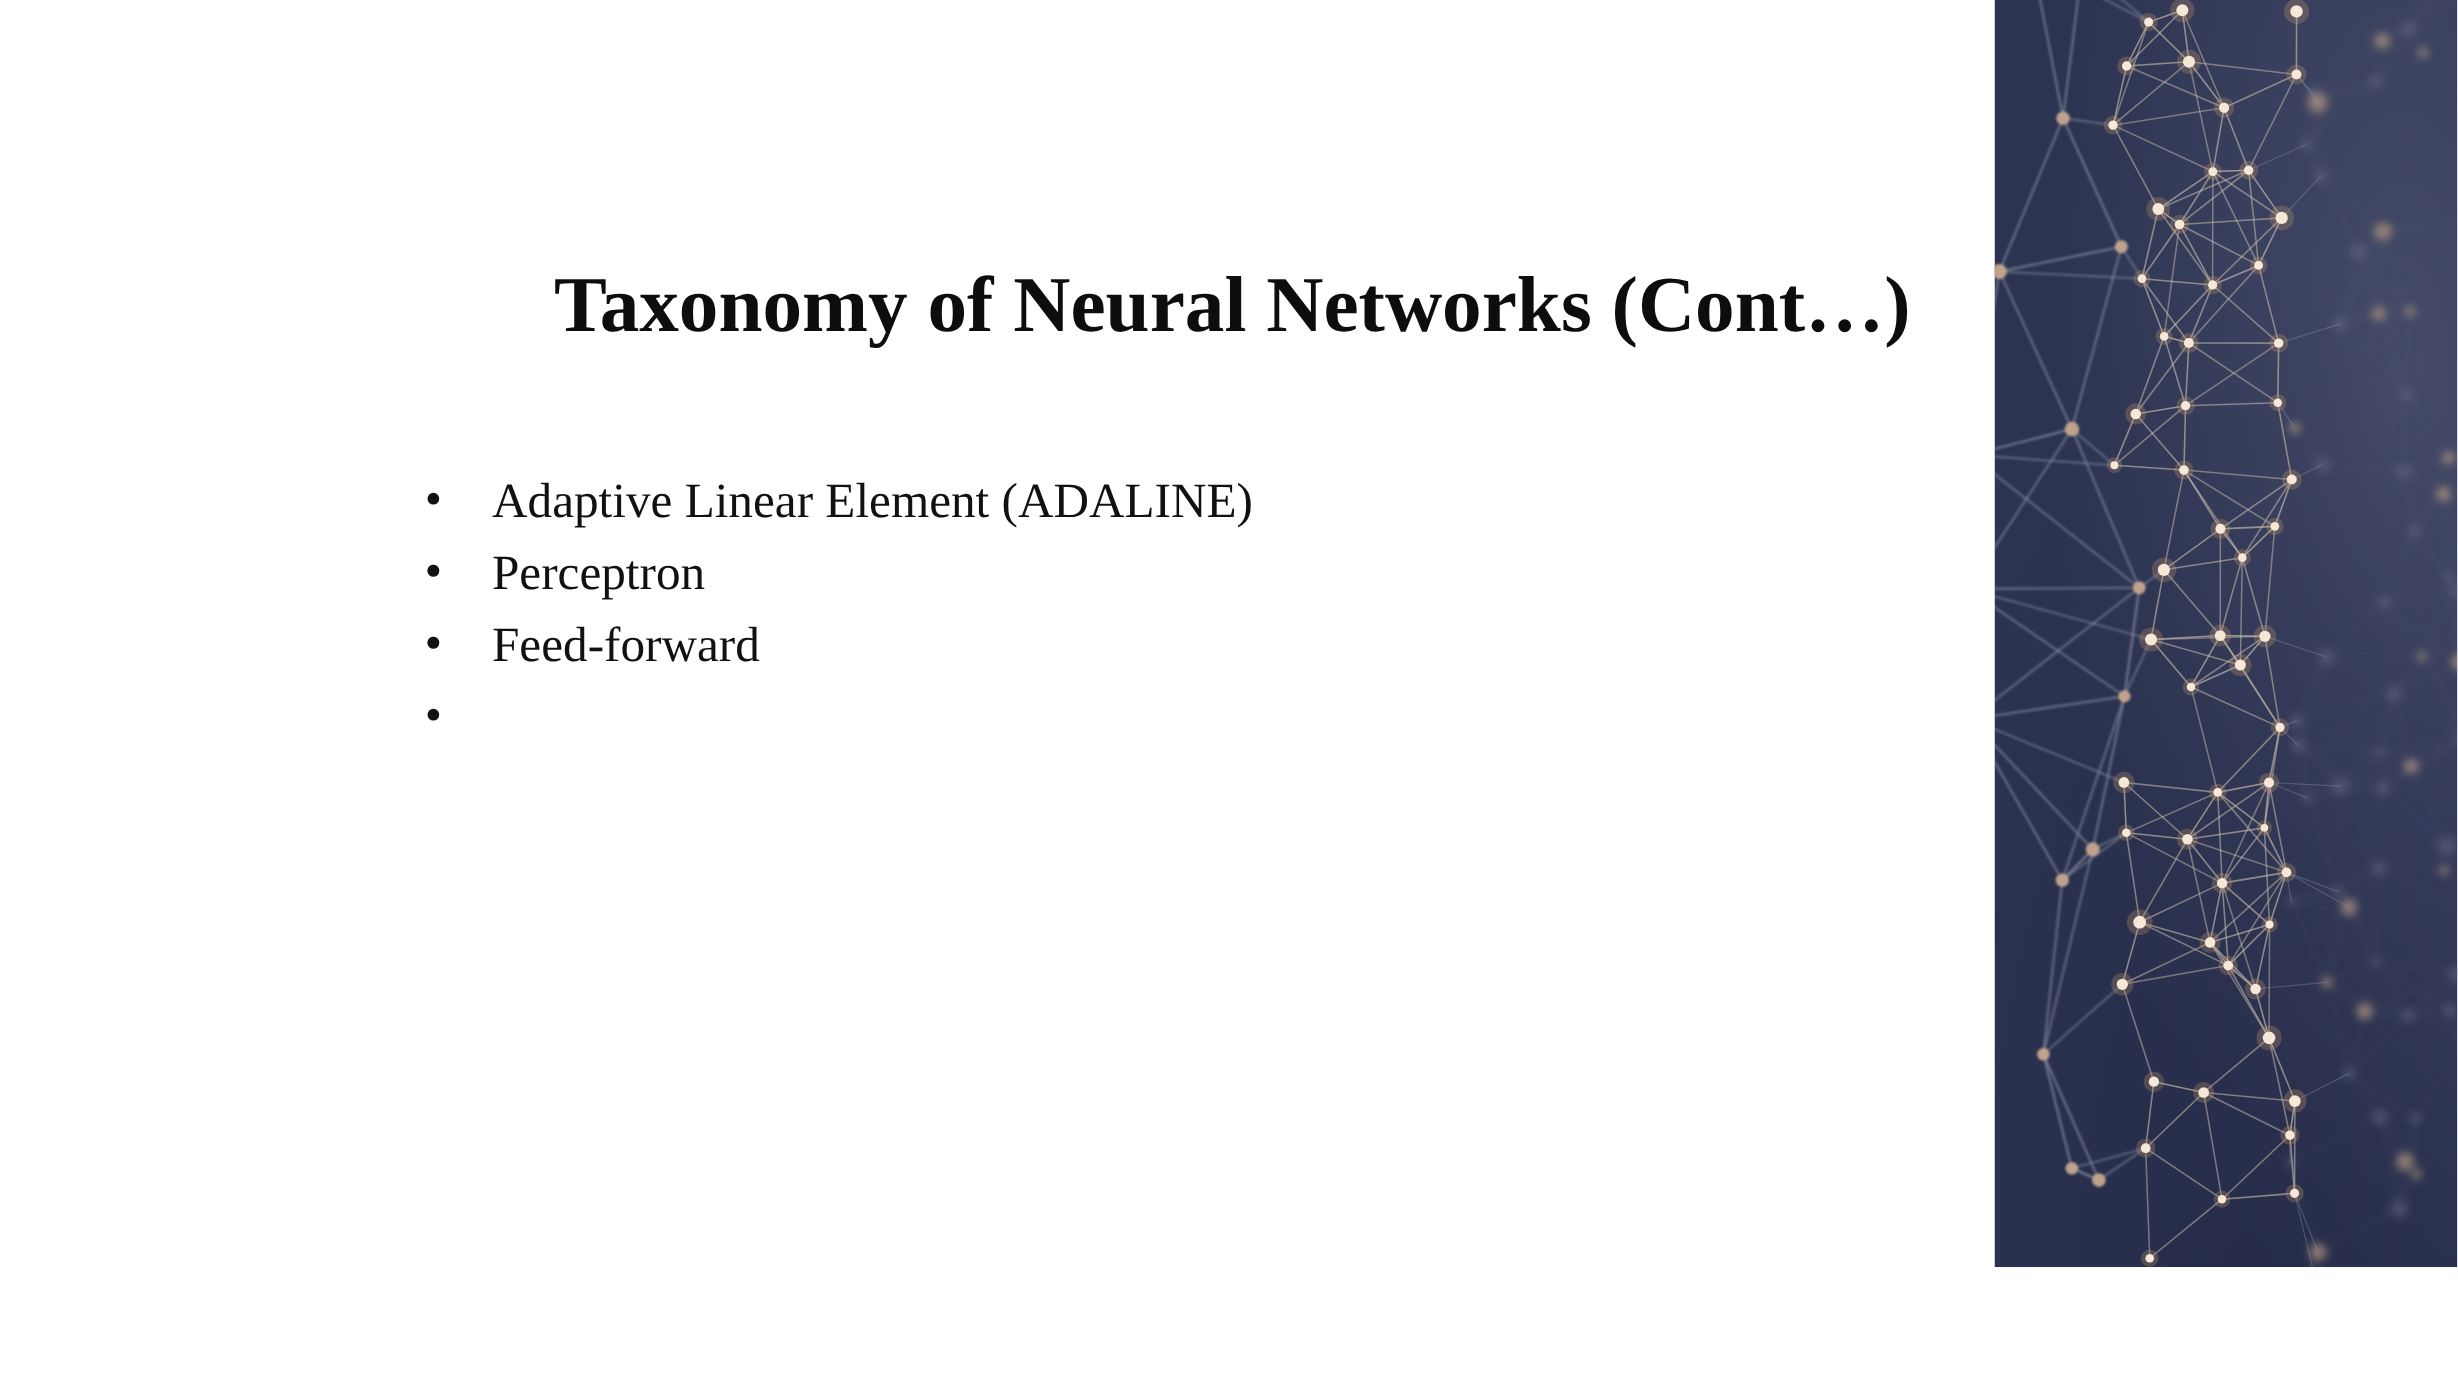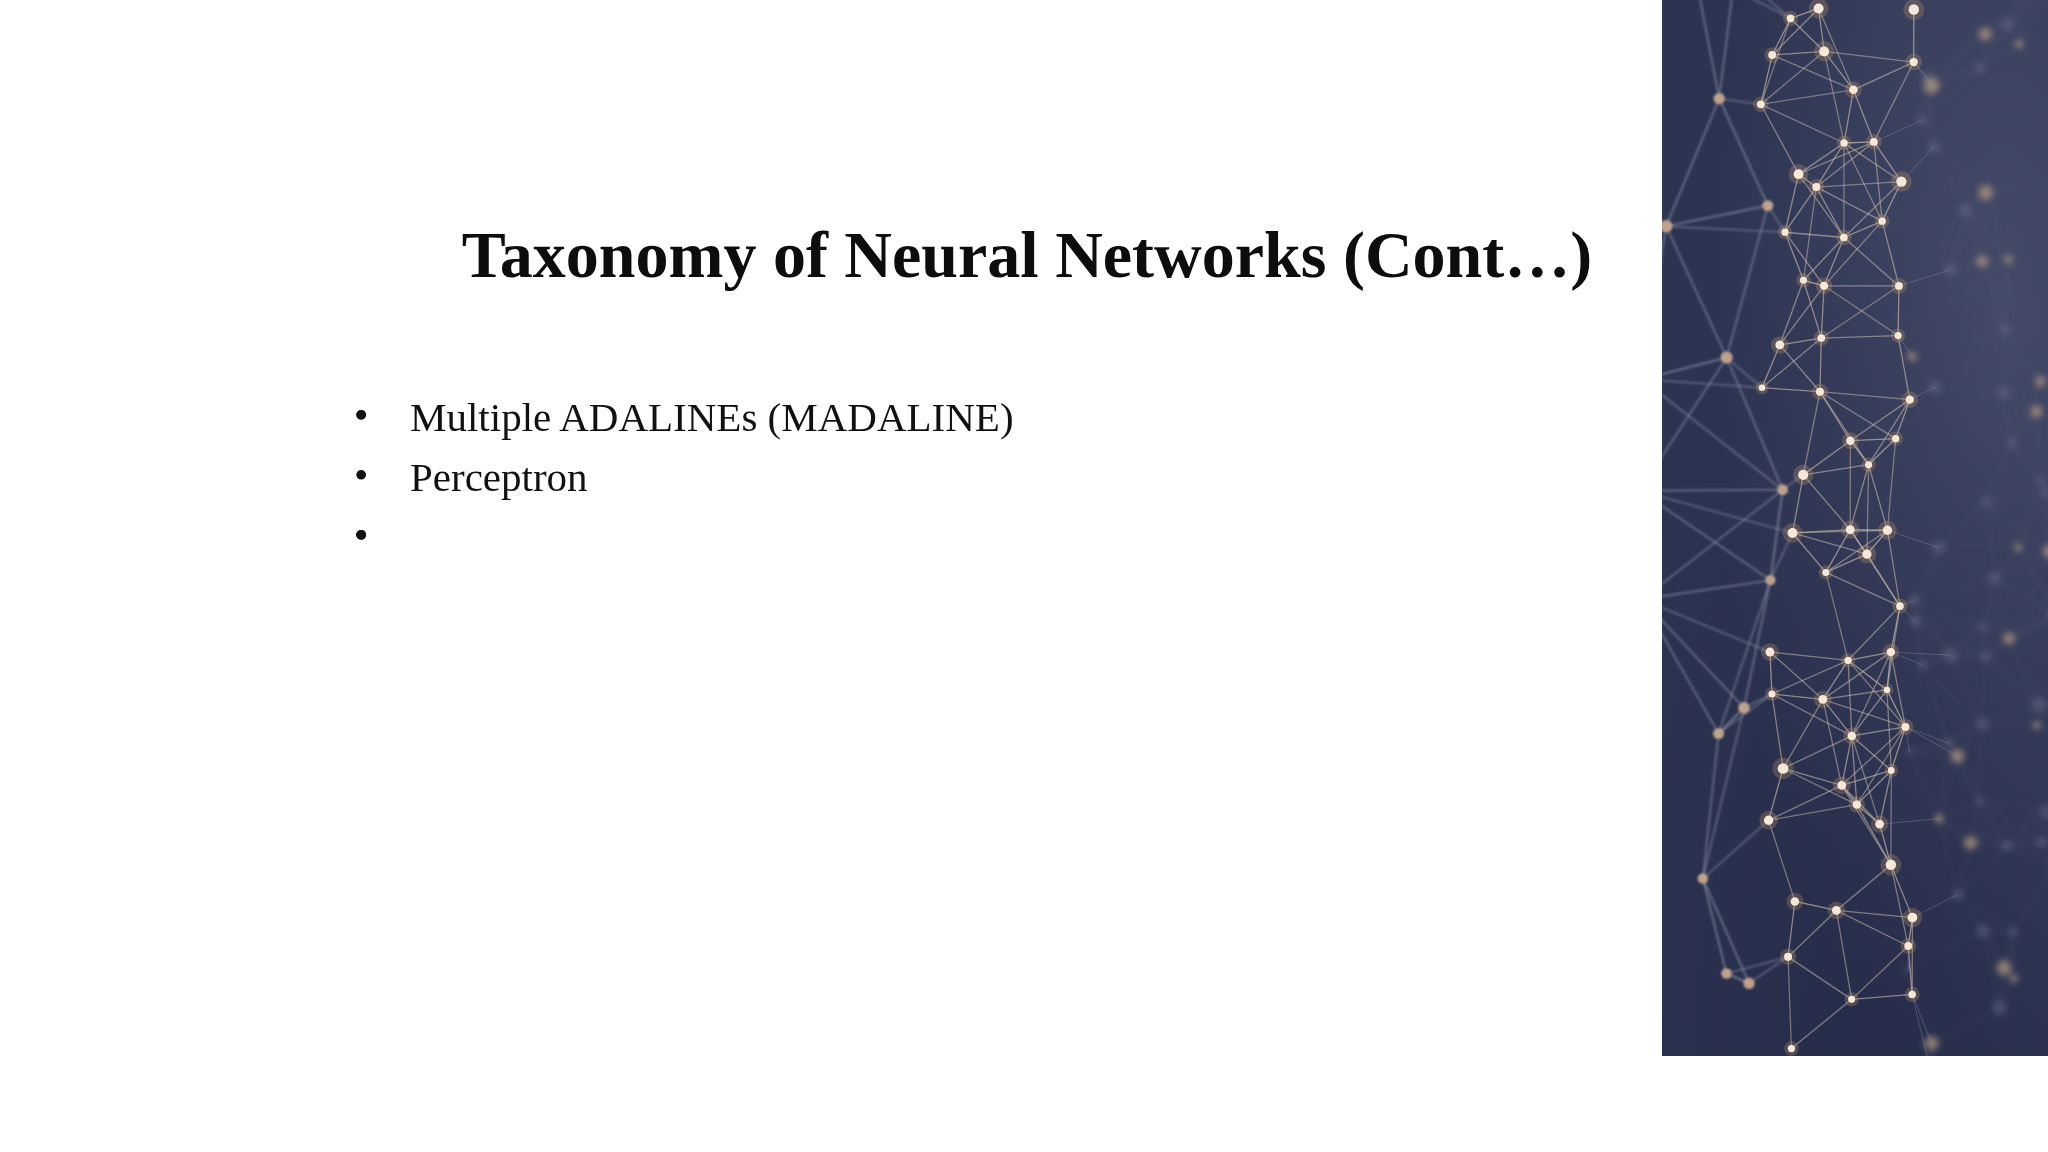--- a/index.html
+++ b/index.html
@@ -35,34 +35,35 @@
 </head>
 <body>
 
 <div class="slide">
 
   <h1 class="title">Taxonomy of Neural Networks (Cont…)</h1>
 
   <ul class="bullets">
     <li>
       <span class="marker">•</span>
+      <span>Adaptive Linear Element (ADALINE)</span>
     </li>
     <li>
       <span class="marker">•</span>
-      <span>Multiple ADALINEs (MADALINE)</span>
     </li>
     <li>
       <span class="marker">•</span>
       <span>Perceptron</span>
     </li>
     <li>
       <span class="marker">•</span>
     </li>
     <li>
       <span class="marker">•</span>
+      <span>Feed-forward</span>
     </li>
     <li>
       <span class="marker">•</span>
     </li>
   </ul>
 
   <div class="photo">
     <svg id="plexus" width="386" height="1056" viewBox="0 0 386 1056" xmlns="http://www.w3.org/2000/svg">
         <defs>
           <radialGradient id="gLight" cx="0.88" cy="0.3" r="0.75">

